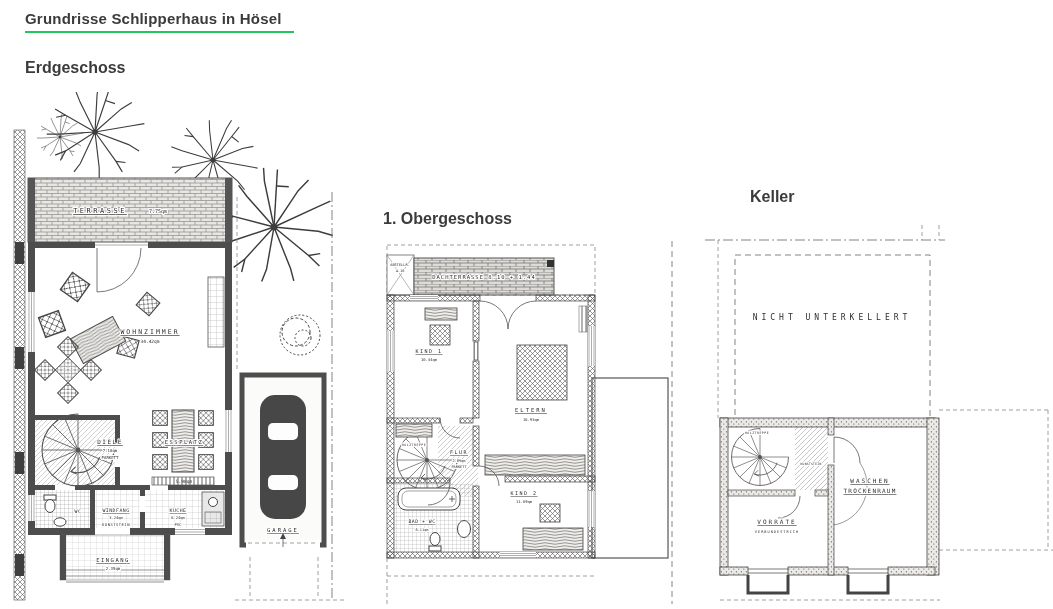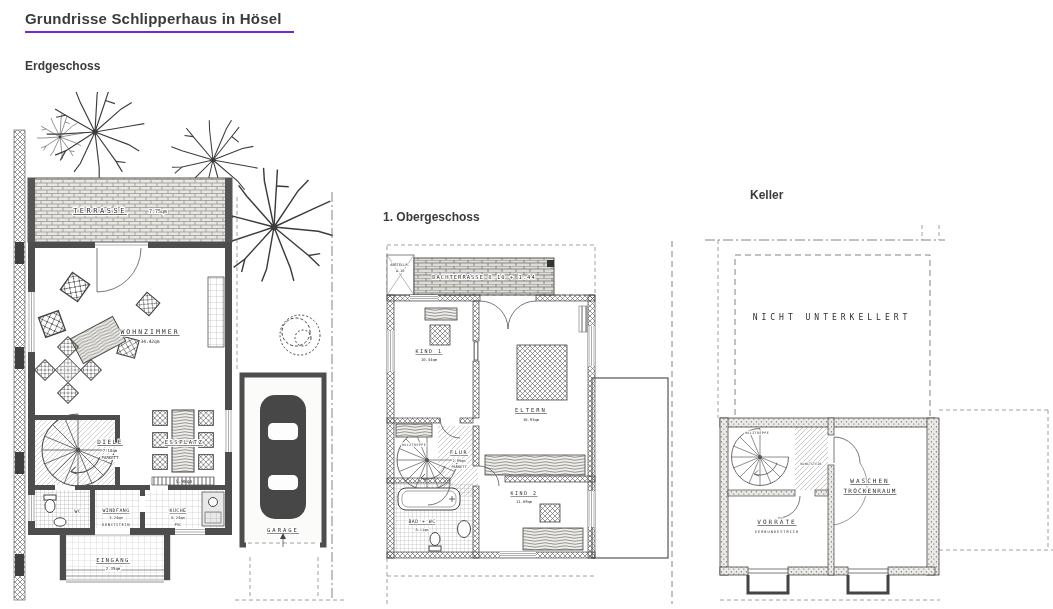--- a/index.html
+++ b/index.html
@@ -4,25 +4,25 @@
 <style>
   html,body { margin:0; padding:0; }
   body {
     width:1053px; height:609px; position:relative; overflow:hidden;
     background:#ffffff;
     font-family:"Liberation Sans", sans-serif;
   }
   .title {
     position:absolute; left:25px; top:10px;
     font-size:15px; font-weight:bold; color:#3b3b3b;
-    border-bottom:2px solid #6d28d9; padding:0 12px 4px 0; letter-spacing:.2px;
+    border-bottom:2px solid #22c55e; padding:0 12px 4px 0; letter-spacing:.2px;
     display:inline-block;
   }
   .plan-heading {
-    position:absolute; font-size:12px; font-weight:bold; color:#3b3b3b;
+    position:absolute; font-size:16px; font-weight:bold; color:#3b3b3b;
   }
   #h-eg { left:25px;  top:59px; }
   #h-og { left:383px; top:210px; }
   #h-k  { left:716px; top:188px;margin-left:34px; }
   svg.plan { position:absolute; }
   #plan-eg { left:0;     top:92px; }
   #plan-og { left:380px; top:236px; }
   #plan-k  { left:700px; top:225px; }
   svg text { font-family:"DejaVu Sans Mono", monospace; fill:#2f2f2f; }
   .lbl  { text-anchor:middle; }

